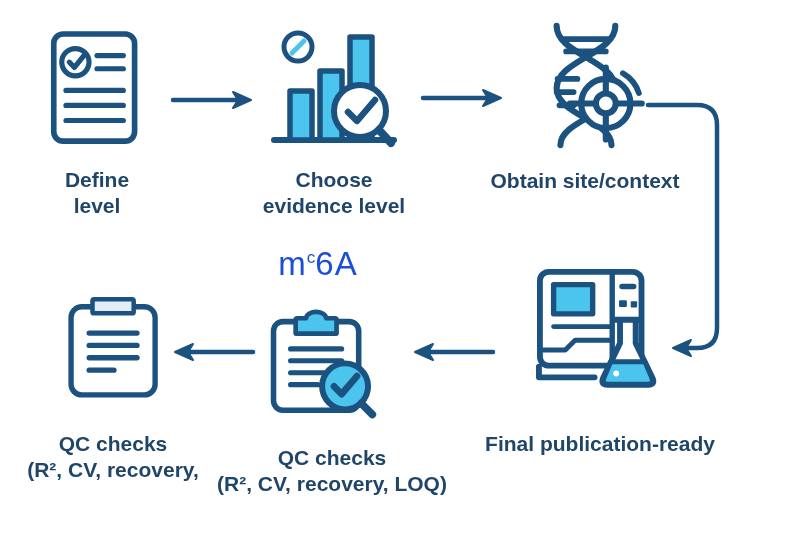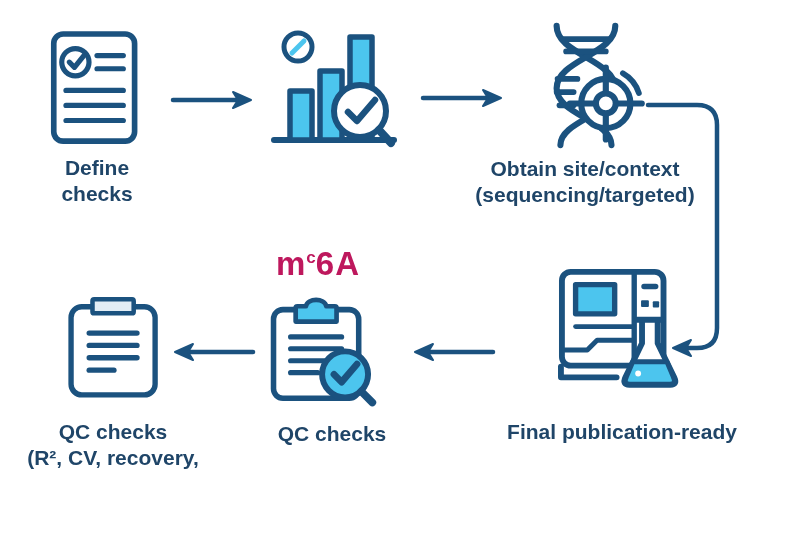--- a/index.html
+++ b/index.html
@@ -1,27 +1,27 @@
 <!DOCTYPE html>
 <html><head>
 <meta charset="utf-8">
 <style>
   html,body{margin:0;padding:0;background:#fff;}
   .canvas{
     position:relative;width:800px;height:533px;background:#ffffff;
     font-family:"Liberation Sans",sans-serif;overflow:hidden;
   }
-  .node{position:absolute;display:flex;flex-direction:column;align-items:center;}
+  .node{position:absolute;display:flex;flex-direction:column;align-items:center;gap:12px;}
   .icon{display:block;}
   .label{
     font-weight:700;color:#1F4568;font-size:21px;line-height:26px;
     text-align:center;white-space:nowrap;
   }
   .badge{
-    font-weight:700;color:#be185d;font-size:33px;line-height:40px;
+    font-weight:400;color:#1d4ed8;font-size:33px;line-height:40px;
     letter-spacing:1px;position:relative;left:-14px;margin-bottom:6px;
   }
   .badge .sup{font-size:17px;position:relative;top:-12px;letter-spacing:0;}
   .arrow{position:absolute;}
   
   .st{stroke:#1B527F;stroke-linecap:round;stroke-linejoin:round;fill:none;}
   .fill-w{fill:#ffffff;}
   .fill-lb{fill:#4CC5EE;}
   .fill-pale{fill:#E2EDF5;}
   .ast{stroke:#1B527F;stroke-width:4.5;stroke-linecap:round;fill:none;}
@@ -38,41 +38,45 @@
       <circle class="st fill-w" cx="27" cy="34" r="14.5" stroke-width="5.5"></circle>
       <path class="st" d="M20.5 34 L26 39.5 L36 27" stroke-width="5.5"></path>
       <line class="st" x1="50" y1="27" x2="78" y2="27" stroke-width="5.5"></line>
       <line class="st" x1="50" y1="41" x2="78" y2="41" stroke-width="5.5"></line>
       <line class="st" x1="17" y1="64" x2="78" y2="64" stroke-width="5.5"></line>
       <line class="st" x1="17" y1="80" x2="78" y2="80" stroke-width="5.5"></line>
       <line class="st" x1="17" y1="96" x2="78" y2="96" stroke-width="5.5"></line>
     </svg>
     <div class="label" style="margin-top:8px;">
       <div>Define</div>
-      <div>checks</div>
+      <div>level</div>
     </div>
   </div>
 
   <svg class="arrow" style="left:170px;top:89px;" width="84" height="22">
     <line class="ast" x1="3" y1="11" x2="66" y2="11"></line>
     <polygon class="ahead" points="63,3 81,11 63,19 68,11"></polygon>
   </svg>
 
   <div class="node" style="left:229px;top:27px;width:210px;">
     <svg class="icon" width="132" height="124" viewBox="0 0 132 124">
       <line class="st" x1="6" y1="113" x2="126" y2="113" stroke-width="6"></line>
       <rect class="st fill-lb" x="22" y="64" width="22" height="49" stroke-width="5.5"></rect>
       <rect class="st fill-lb" x="52" y="44" width="22" height="69" stroke-width="5.5"></rect>
       <rect class="st fill-lb" x="82" y="10" width="22" height="103" stroke-width="5.5"></rect>
       <circle class="st fill-w" cx="30" cy="20" r="14" stroke-width="5"></circle>
       <line x1="24" y1="26" x2="36" y2="14" stroke="#4CC5EE" stroke-width="5" stroke-linecap="round"></line>
       <circle class="st fill-w" cx="92" cy="84" r="26" stroke-width="6"></circle>
       <path class="st" d="M80 85 L89 94 L107 73" stroke-width="6.5"></path>
       <line class="st" x1="111" y1="103" x2="123" y2="116" stroke-width="8"></line>
     </svg>
+    <div class="label" style="margin-top:4px;">
+      <div>Choose</div>
+      <div>evidence level</div>
+    </div>
   </div>
 
   <svg class="arrow" style="left:420px;top:87px;" width="84" height="22">
     <line class="ast" x1="3" y1="11" x2="66" y2="11"></line>
     <polygon class="ahead" points="63,3 81,11 63,19 68,11"></polygon>
   </svg>
 
   <div class="node" style="left:455px;top:20px;width:260px;">
     <svg class="icon" width="140" height="131" viewBox="0 0 148 138">
       <path class="st" d="M44 6 C44 36 106 42 106 72 C106 100 48 106 48 132" stroke-width="6.5"></path>
@@ -83,30 +87,29 @@
       <line class="st" x1="44" y1="76" x2="62" y2="76" stroke-width="6"></line>
       <line class="st" x1="47" y1="90" x2="62" y2="90" stroke-width="6"></line>
       <circle class="st fill-w" cx="96" cy="88" r="26" stroke-width="6.5"></circle>
       <line class="st" x1="96" y1="50" x2="96" y2="126" stroke-width="6.5"></line>
       <line class="st" x1="58" y1="88" x2="134" y2="88" stroke-width="6.5"></line>
       <circle class="st fill-w" cx="96" cy="88" r="10.5" stroke-width="6.5"></circle>
       <path class="st" d="M114 56 A37 37 0 0 1 131 77" stroke-width="6"></path>
     </svg>
     <div class="label" style="margin-top:5px;">
       <div>Obtain site/context</div>
-      <div>(sequencing/targeted)</div>
     </div>
   </div>
 
   <svg class="arrow" style="left:645px;top:92px;" width="82" height="268">
     <path class="ast" d="M3 13 H52 Q72 13 72 33 V236 Q72 256 52 256 H42"></path>
     <polygon class="ahead" points="46,248 28,256 46,264 41,256"></polygon>
   </svg>
 
-  <div class="node" style="left:497px;top:266px;width:250px;">
+  <div class="node" style="left:475px;top:266px;width:250px;">
     <svg class="icon" width="132" height="127" viewBox="0 0 135 130">
       <rect class="st fill-w" x="6" y="6" width="104" height="96" rx="9" stroke-width="6"></rect>
       <line class="st" x1="80" y1="8" x2="80" y2="100" stroke-width="5.5"></line>
       <rect class="st fill-lb" x="20" y="19" width="40" height="30" stroke-width="5.5"></rect>
       <line class="st" x1="90" y1="21" x2="102" y2="21" stroke-width="5.5"></line>
       <rect fill="#1B527F" x="87" y="35" width="8" height="7" rx="1"></rect>
       <rect fill="#1B527F" x="99" y="36" width="6.5" height="6.5" rx="1"></rect>
       <line class="st" x1="20" y1="62" x2="78" y2="62" stroke-width="5"></line>
       <path class="st" d="M8 86 H32 L42 76 H78" stroke-width="5"></path>
       <path class="st" d="M5 103 V114 H62" stroke-width="6"></path>
@@ -135,20 +138,21 @@
       <line class="st" x1="30" y1="48" x2="90" y2="48" stroke-width="6"></line>
       <line class="st" x1="30" y1="62" x2="90" y2="62" stroke-width="6"></line>
       <line class="st" x1="30" y1="76" x2="90" y2="76" stroke-width="6"></line>
       <line class="st" x1="30" y1="90" x2="62" y2="90" stroke-width="6"></line>
       <circle class="st fill-lb" cx="94" cy="92" r="27" stroke-width="7"></circle>
       <path class="st" d="M81 92 L90 101 L108 80" stroke-width="8"></path>
       <line class="st" x1="113" y1="112" x2="126" y2="125" stroke-width="9"></line>
     </svg>
     <div class="label" style="margin-top:10px;">
       <div>QC checks</div>
+      <div>(R², CV, recovery, LOQ)</div>
     </div>
   </div>
 
   <svg class="arrow" style="left:172px;top:341px;" width="84" height="22">
     <line class="ast" x1="81" y1="11" x2="18" y2="11"></line>
     <polygon class="ahead" points="21,3 3,11 21,19 16,11"></polygon>
   </svg>
 
   <div class="node" style="left:13px;top:296px;width:200px;">
     <svg class="icon" width="95" height="103" viewBox="0 0 115 125">

